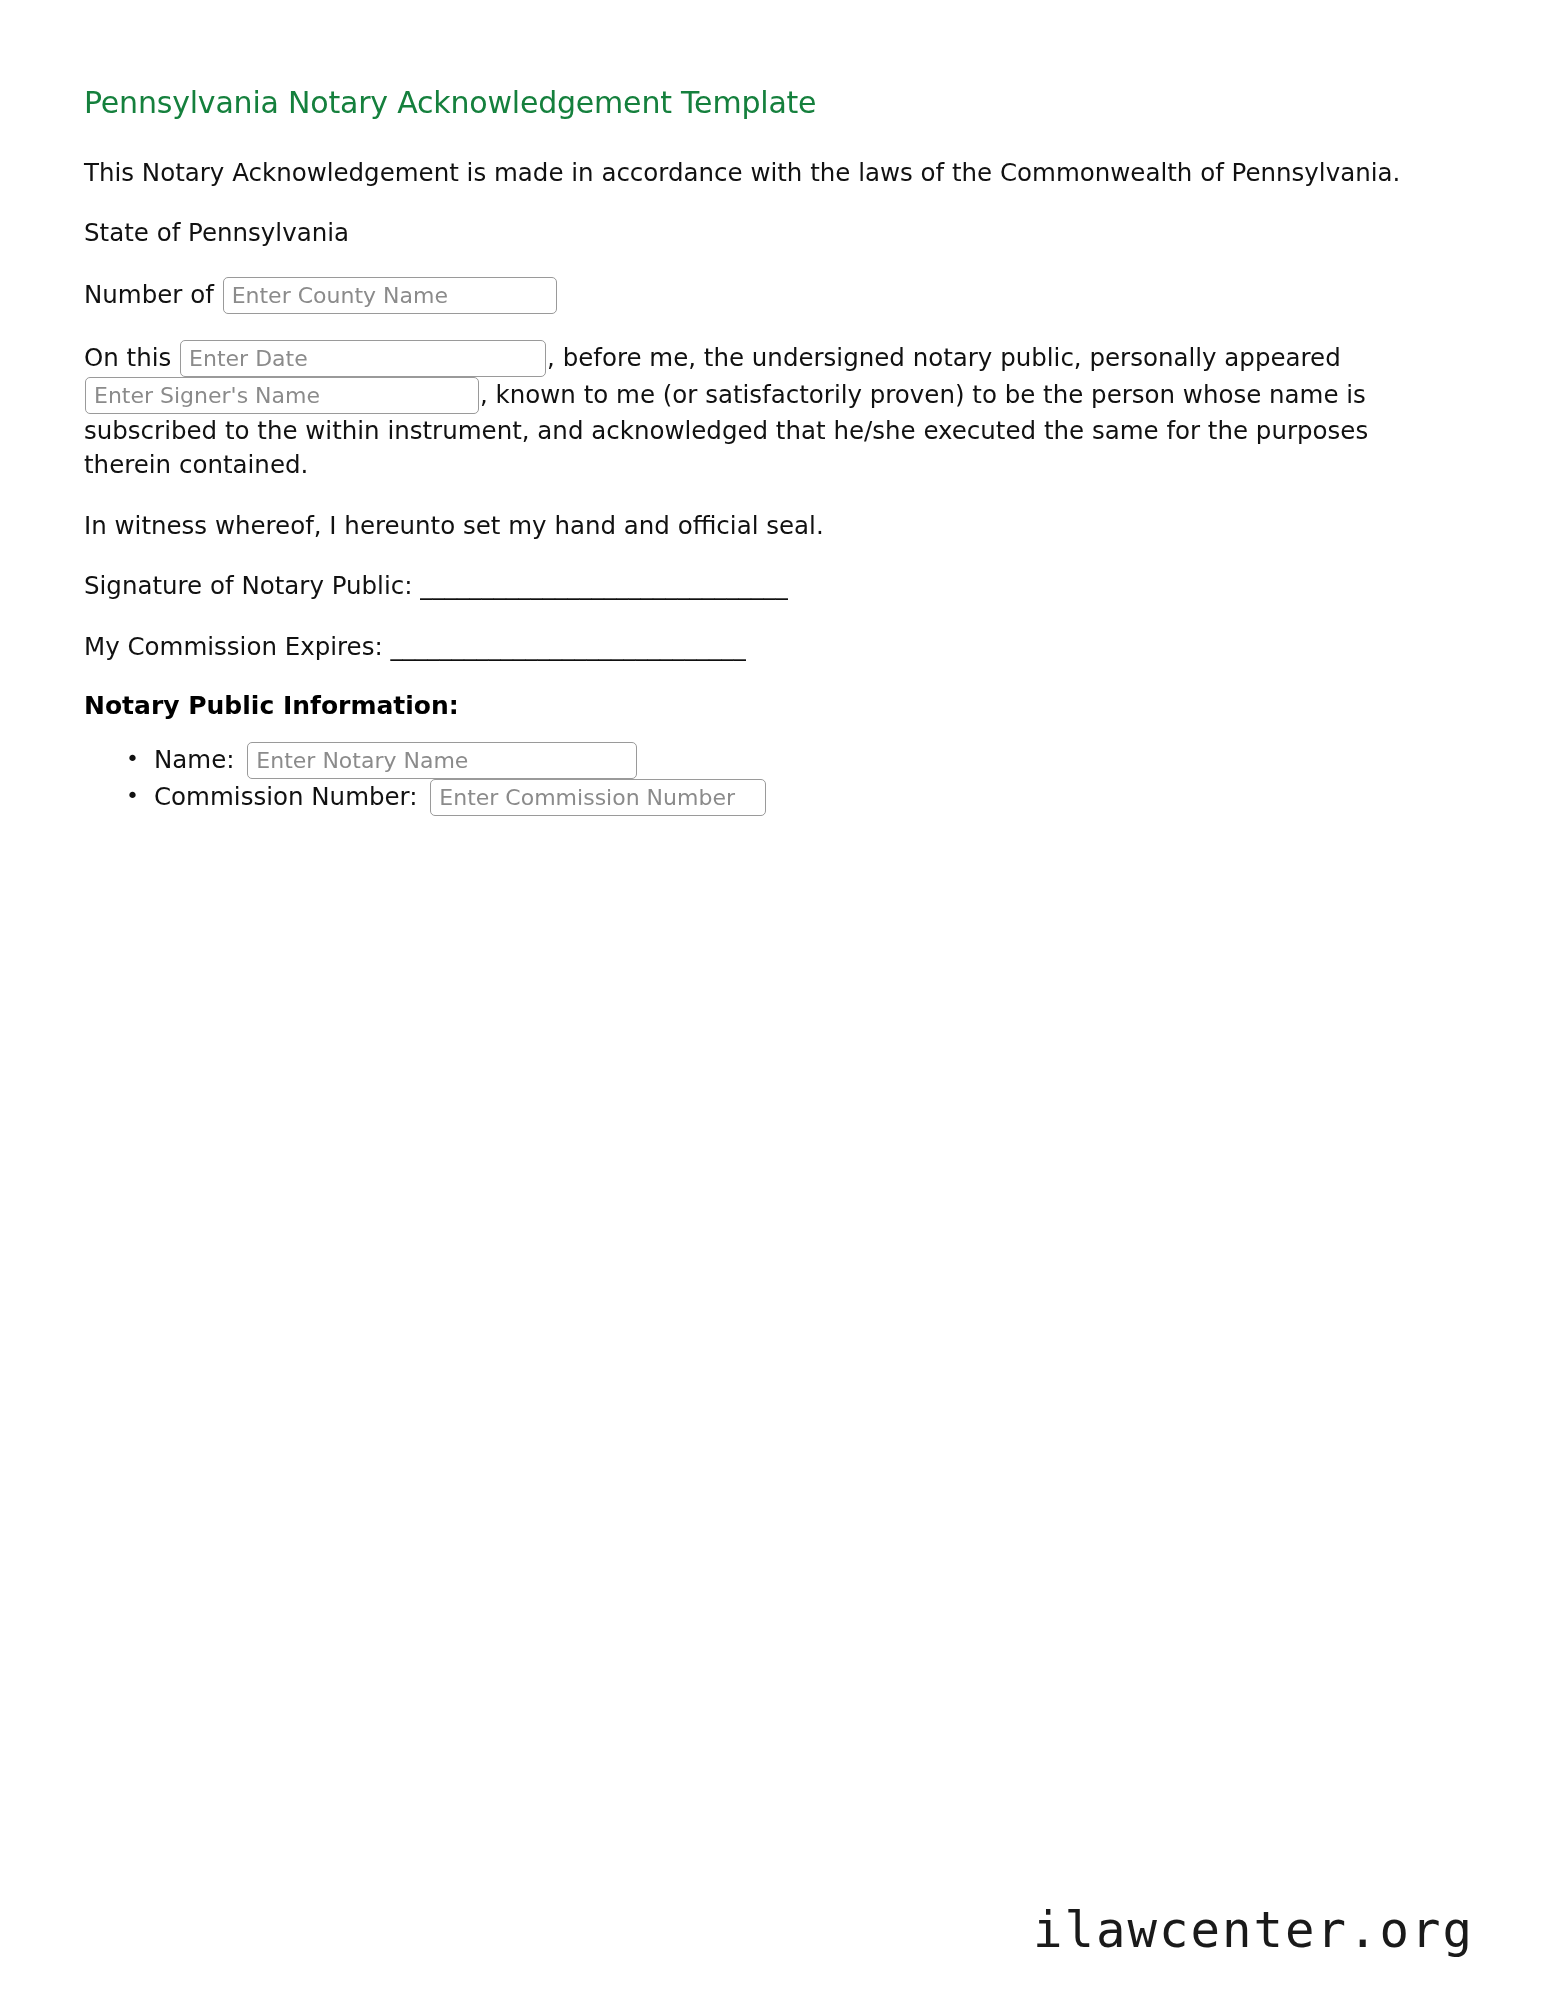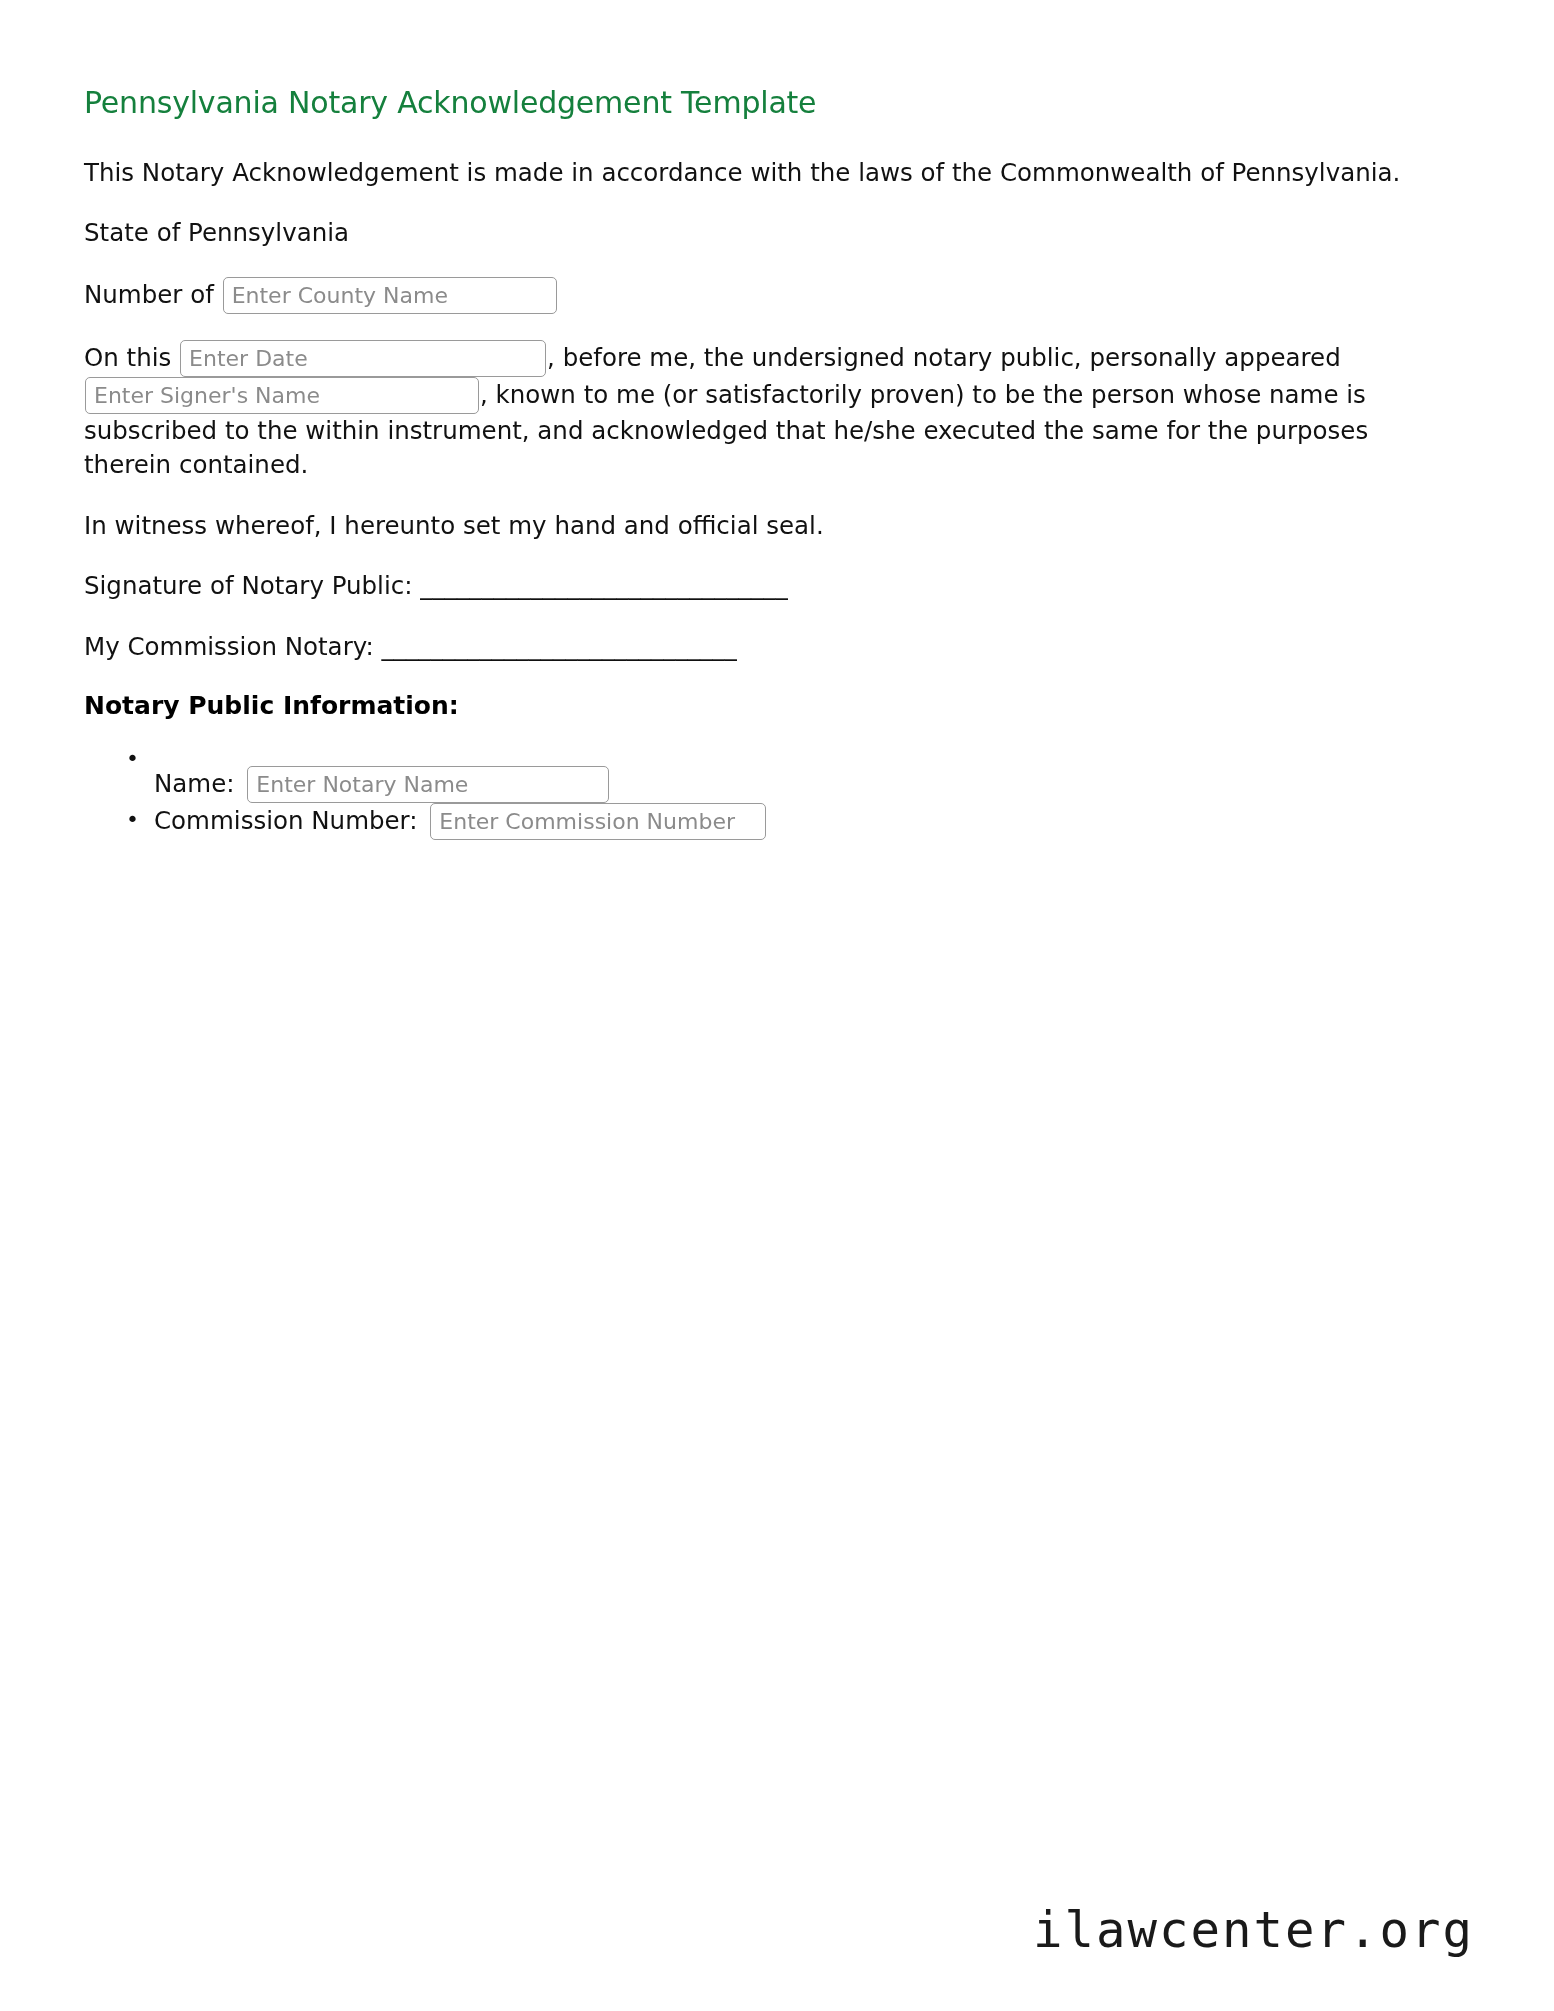--- a/index.html
+++ b/index.html
@@ -62,21 +62,21 @@
     outline: none;
   }
   .field::placeholder {
     color: #8b8b8b;
     opacity: 1;
   }
 
   .f-county { width: 334px; }
   .f-date   { width: 366px; }
   .f-signer { width: 394px; }
-  .f-name   { width: 362px; margin-top: 24px; }
+  .f-name   { width: 390px; }
   .f-comm   { width: 336px; }
 
   .sig-line {
     font-family: "DejaVu Sans", "Liberation Sans", sans-serif;
     letter-spacing: 0px;
     white-space: pre;
     margin-top: 32px;
   }
 
   h3.section-heading {
@@ -143,21 +143,21 @@
   </p>
 
   <p class="body-text">In witness whereof, I hereunto set my hand and official seal.</p>
 
   <p class="body-text">
     <span>Signature of Notary Public:</span>
     <span class="sig-line">______________________________</span>
   </p>
 
   <p class="body-text">
-    <span>My Commission Notary:</span>
+    <span>My Commission Expires:</span>
     <span class="sig-line">_____________________________</span>
   </p>
 
   <h3 class="section-heading">Notary Public Information:</h3>
 
   <ul class="info-list">
     <li>
       <span class="lbl">Name:</span>
       <input type="text" class="field f-name" placeholder="Enter Notary Name" style="">
     </li>

